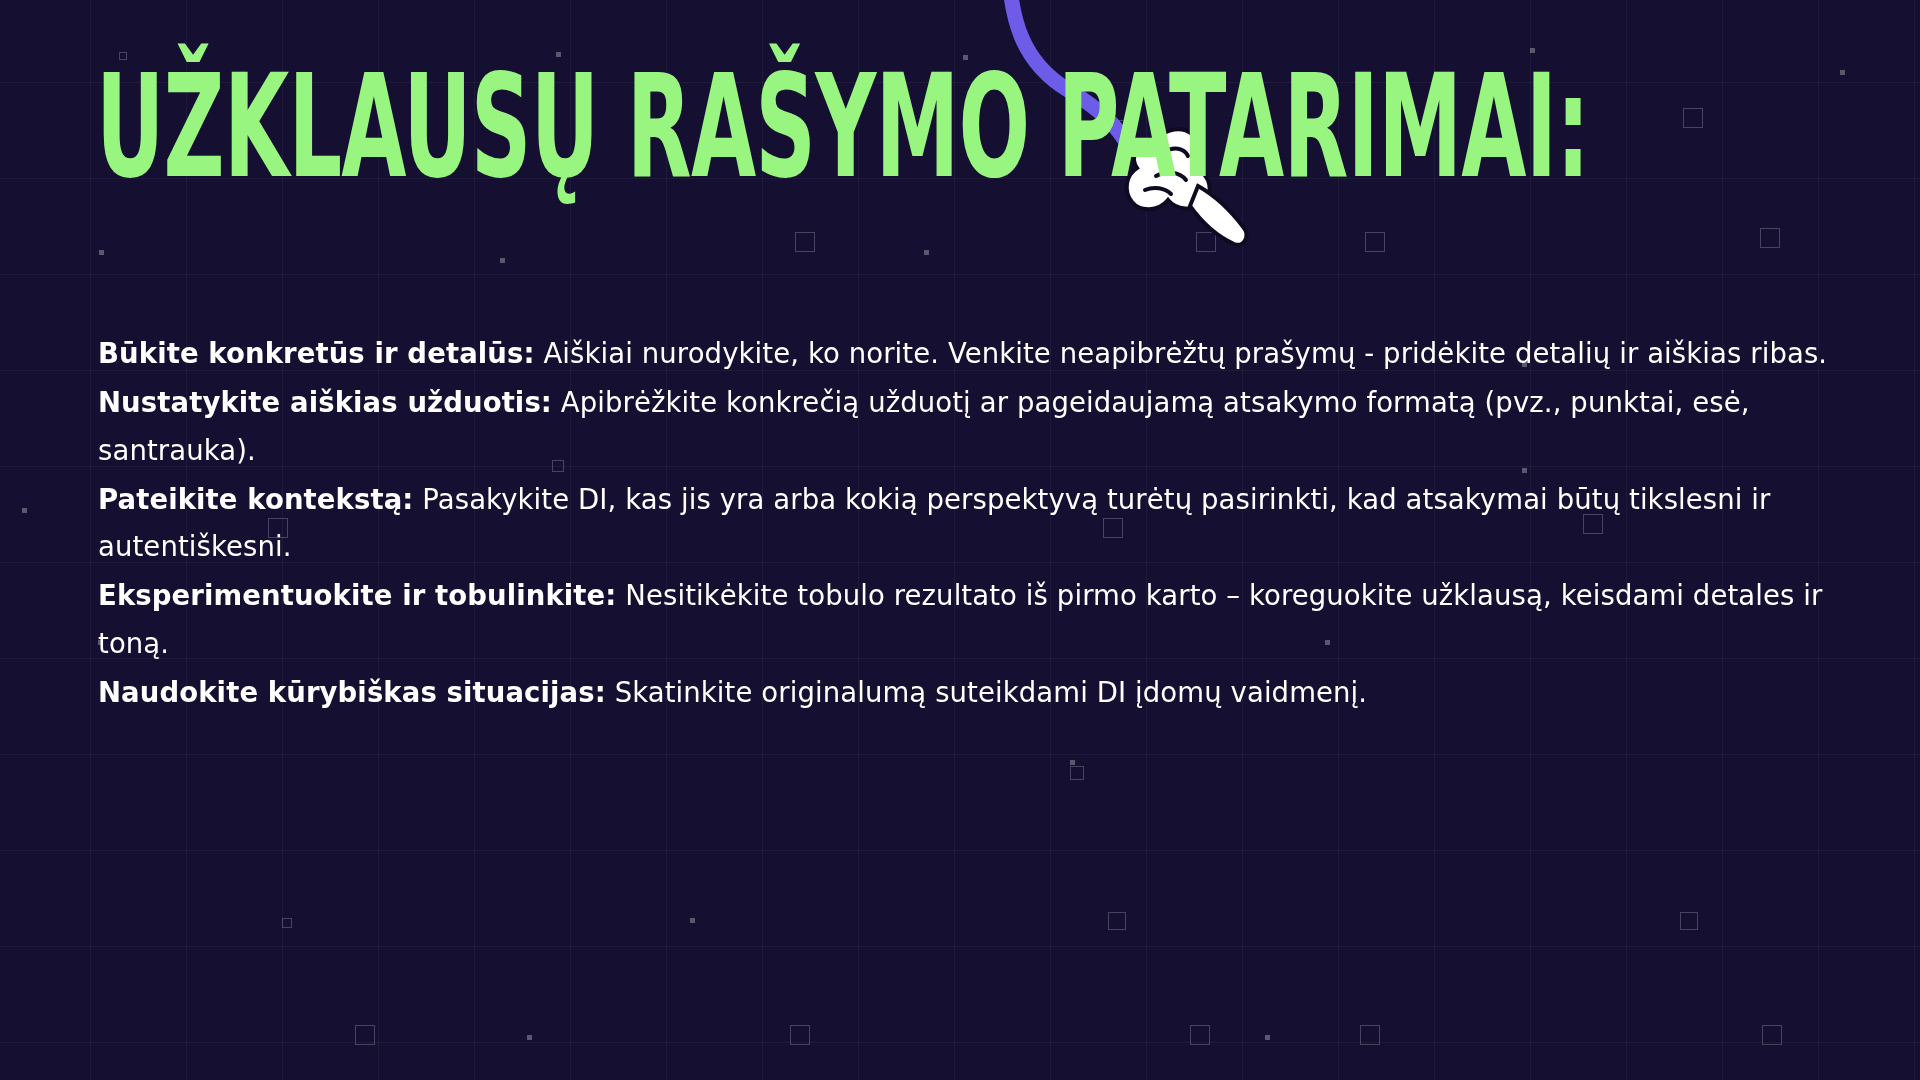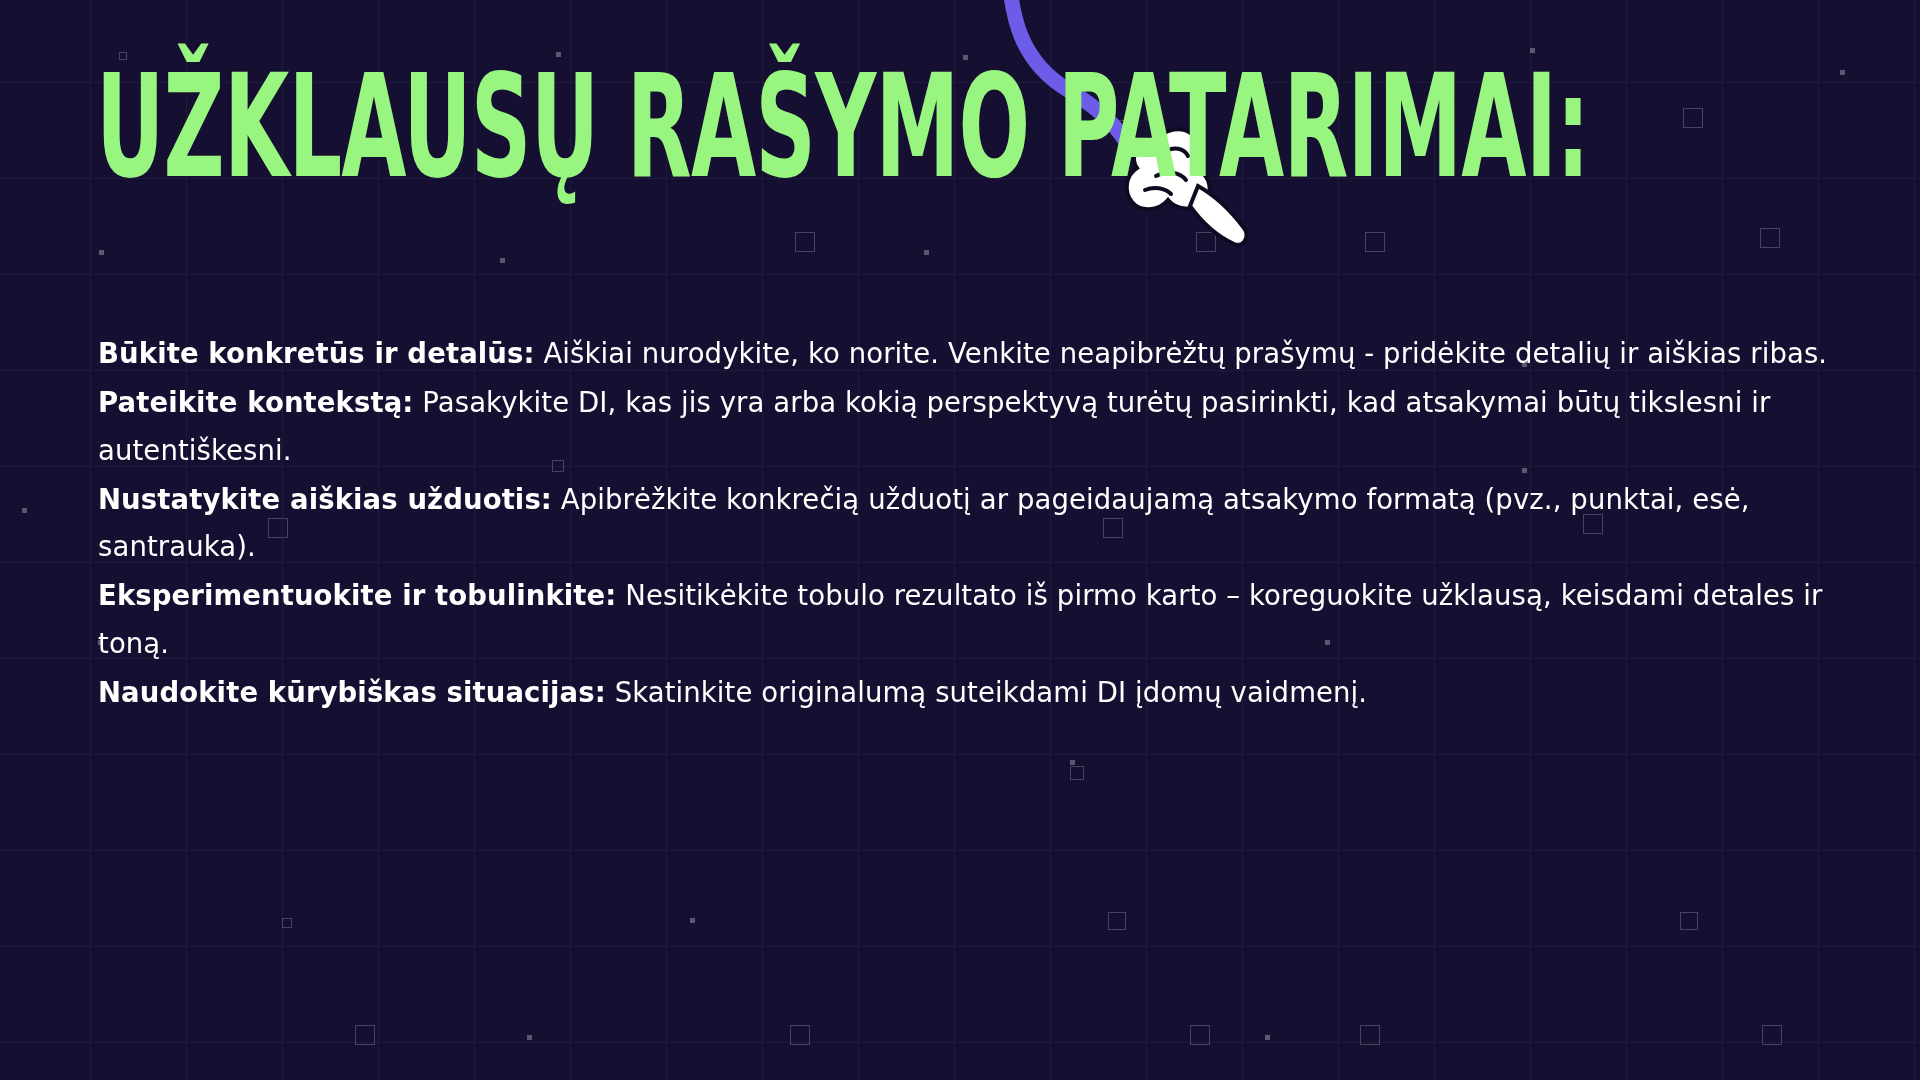--- a/index.html
+++ b/index.html
@@ -162,24 +162,24 @@
     </svg>
   </div>
 
   <h1 class="title nosel">UŽKLAUSŲ RAŠYMO PATARIMAI:</h1>
 
   <div class="body-block">
     <p>
       <span class="lead">Būkite konkretūs ir detalūs:</span><span> Aiškiai nurodykite, ko norite. Venkite neapibrėžtų prašymų - pridėkite detalių ir aiškias ribas.</span>
     </p>
     <p>
-      <span class="lead">Pateikite kontekstą:</span><span> Pasakykite DI, kas jis yra arba kokią perspektyvą turėtų pasirinkti, kad atsakymai būtų tikslesni ir autentiškesni.</span>
+      <span class="lead">Nustatykite aiškias užduotis:</span><span> Apibrėžkite konkrečią užduotį ar pageidaujamą atsakymo formatą (pvz., punktai, esė, santrauka).</span>
     </p>
     <p>
-      <span class="lead">Nustatykite aiškias užduotis:</span><span> Apibrėžkite konkrečią užduotį ar pageidaujamą atsakymo formatą (pvz., punktai, esė, santrauka).</span>
+      <span class="lead">Pateikite kontekstą:</span><span> Pasakykite DI, kas jis yra arba kokią perspektyvą turėtų pasirinkti, kad atsakymai būtų tikslesni ir autentiškesni.</span>
     </p>
     <p>
       <span class="lead">Eksperimentuokite ir tobulinkite:</span><span> Nesitikėkite tobulo rezultato iš pirmo karto – koreguokite užklausą, keisdami detales ir toną.</span>
     </p>
     <p>
       <span class="lead">Naudokite kūrybiškas situacijas:</span><span> Skatinkite originalumą suteikdami DI įdomų vaidmenį.</span>
     </p>
   </div>
 
 </div>

